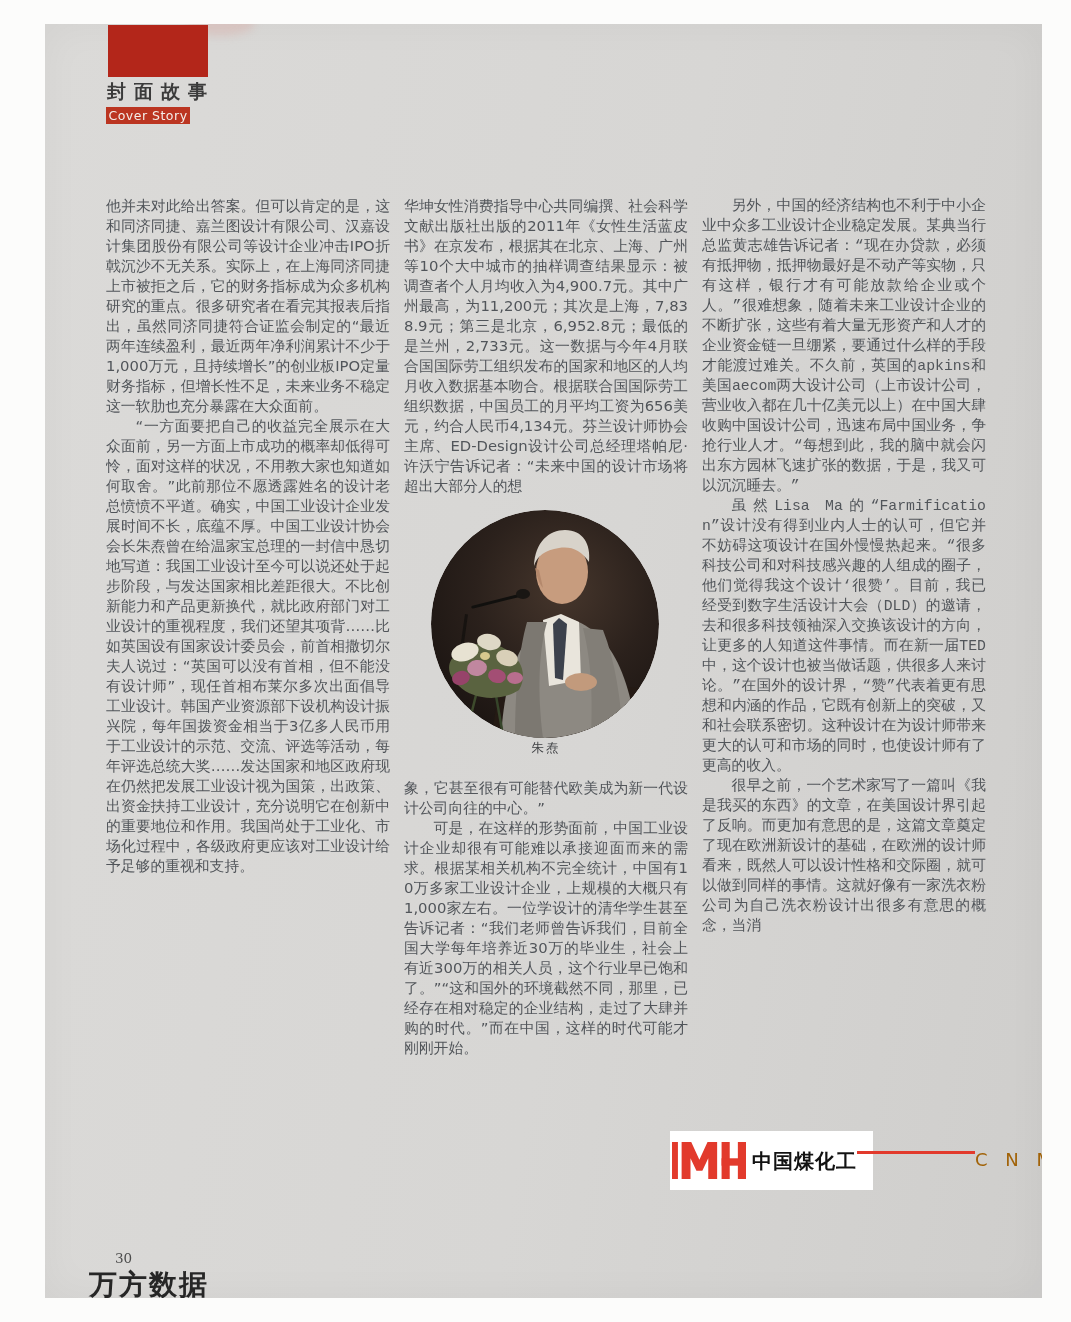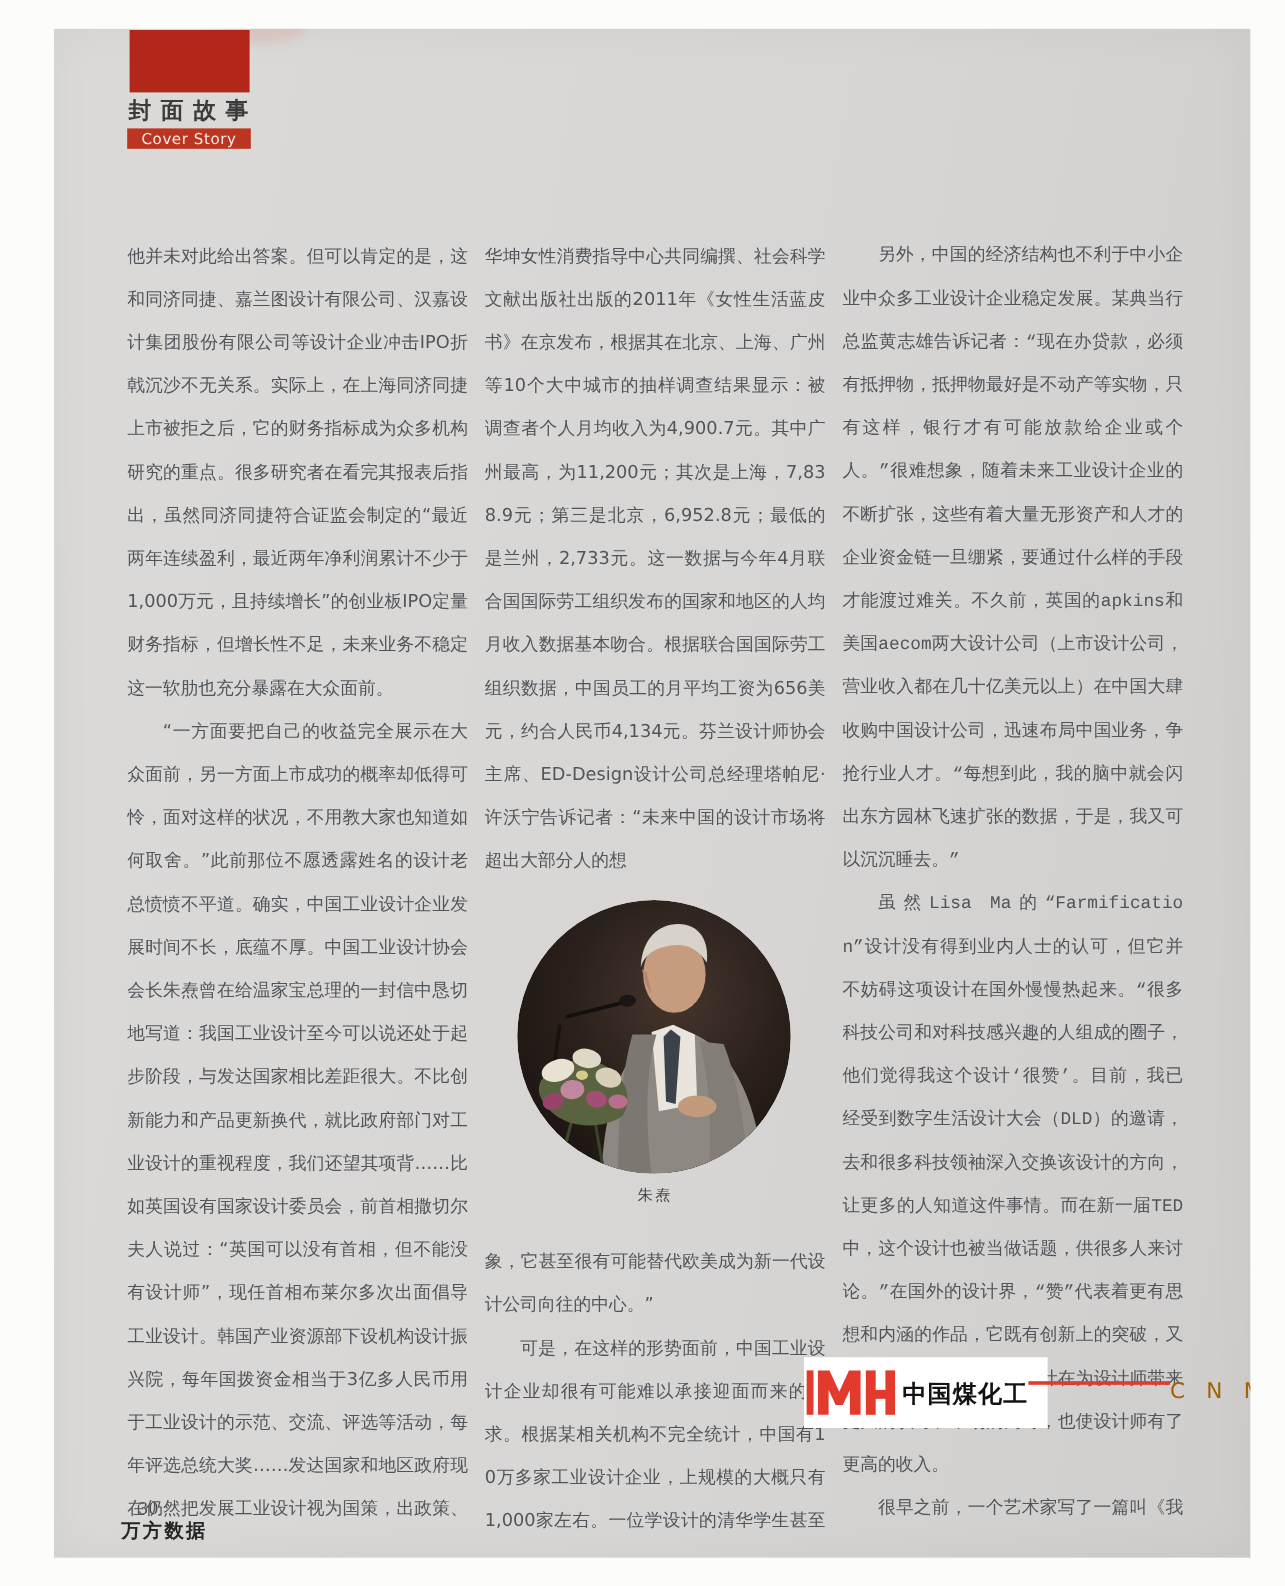--- a/index.html
+++ b/index.html
@@ -15,28 +15,28 @@
     box-shadow:inset 0 0 40px rgba(0,0,0,0.04);
     overflow:hidden;
   }
   
   .hdr-block{position:absolute;left:63px;top:1px;width:100px;height:52px;background:#b3261a;}
   .hdr-title{
     position:absolute;left:60px;top:55px;width:110px;
     font-size:19px;font-weight:600;color:#3b3b3b;letter-spacing:8px;white-space:nowrap;text-align:right;
   }
   .hdr-bar{
-    position:absolute;left:61px;top:83px;width:103px;height:17px;background:#bb3521;
+    position:absolute;left:61px;top:83px;width:84px;height:17px;background:#bb3521;
     display:flex;align-items:center;justify-content:center;
   }
   .hdr-bar span{color:#f4eeea;font-size:12.5px;letter-spacing:0.5px;}
   
   .col{
     position:absolute;top:172px;width:284px;height:1086px;overflow:hidden;
-    font-size:14.8px;line-height:36px;color:#51555a;
+    font-size:14.8px;line-height:20px;color:#51555a;
     text-align:justify;word-break:break-all;
   }
   .col p{margin:0;}
   .col p.indent{text-indent:2em;}
   .c1{left:61px;}
   .c2{left:359px;}
   .c3{left:657px;font-family:Liberation Mono, monospace;}
   .section-h{
     margin:24px 0 12px 0;font-size:17.5px;font-weight:700;color:#2e3032;letter-spacing:1px;
   }
@@ -50,21 +50,21 @@
     display:flex;align-items:center;z-index:6;
   }
   .wlogo svg.mono{display:block;width:74px;height:53px;margin-left:2px;flex:0 0 auto;}
   .wlogo .txt{display:flex;flex-direction:row;margin-left:6px;}
   .wlogo .cn{font-size:20px;font-weight:600;color:#121212;letter-spacing:1px;line-height:22px;white-space:nowrap;}
   .wlogo .rule{height:3px;background:#e23a2c;margin:1px 0 2px 0;width:118px;}
   .wlogo .en{font-size:18px;color:#a16207;letter-spacing:6px;line-height:20px;white-space:nowrap;}
   
   .pgnum{position:absolute;left:70px;top:1226px;font-family:"DejaVu Serif","Liberation Serif",serif;
     font-size:13.5px;color:#4c4c4c;}
-  .wfdata{position:absolute;left:44px;top:1242px;font-size:16px;font-weight:600;color:#262626;letter-spacing:2px;margin-left:12px;}
+  .wfdata{position:absolute;left:44px;top:1242px;font-size:28px;font-weight:600;color:#262626;letter-spacing:2px;}
   .smudge{position:absolute;left:140px;top:-14px;width:70px;height:26px;border-radius:50%;
     background:rgba(224,120,110,0.18);filter:blur(4px);}
 </style>
 </head>
 <body>
 
 <div class="page">
 
   <div class="smudge"></div>
 

